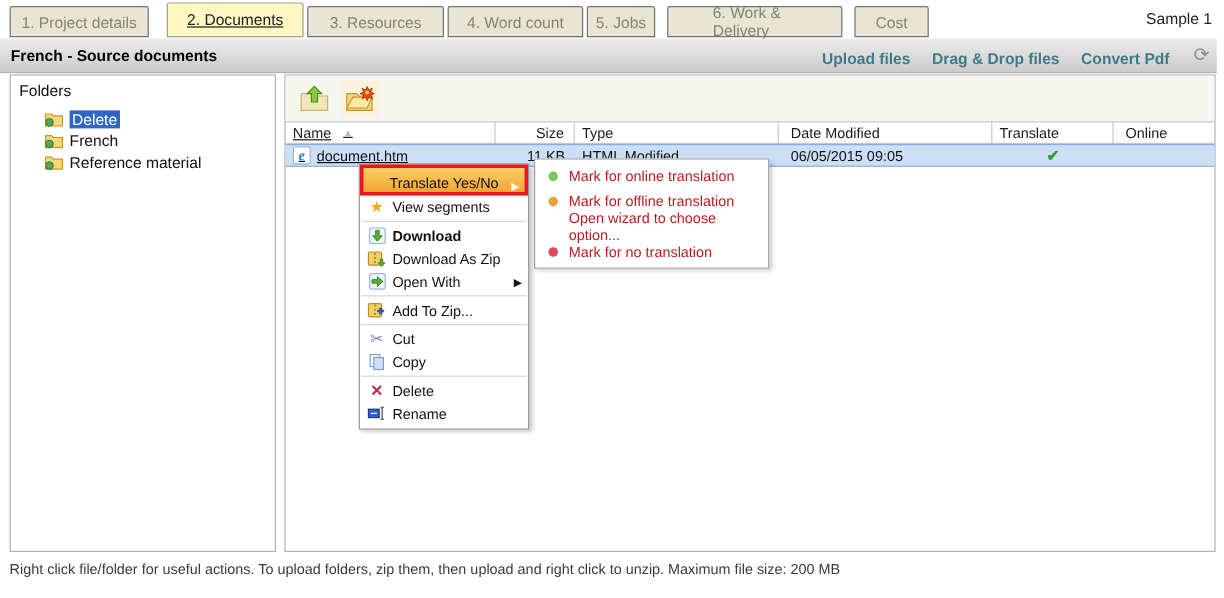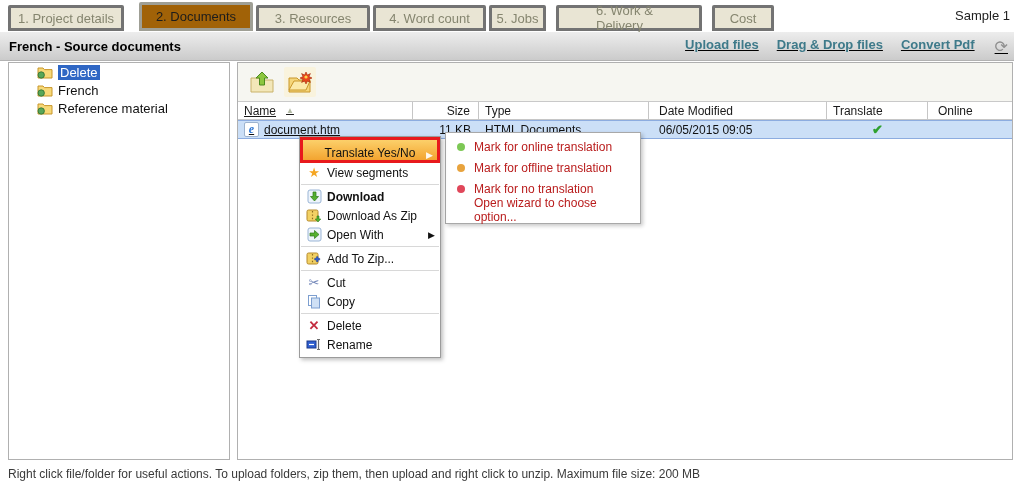--- a/index.html
+++ b/index.html
@@ -1,32 +1,32 @@
 <!DOCTYPE html>
 <html><head>
 <meta charset="utf-8">
 <style>
   * { margin:0; padding:0; box-sizing:border-box; }
   body { background:#fff; font-family:"Liberation Sans", sans-serif; }
   .window { position:relative; width:1020px; height:498px; background:#fff; overflow:hidden; }
 
   
   .tabbar { position:absolute; top:0; left:0; width:1020px; height:31px; }
-  .tab { position:absolute; bottom:0; height:26px; background:#e9e5d4; border:3px solid #737373;
+  .tab { position:absolute; bottom:0; height:26px; background:#e9e5d4; border:1px solid #737373;
          color:#85856f; font-size:13px; display:flex; align-items:center; justify-content:center;
          border-radius:2px 2px 0 0; cursor:default; }
-  .tab.active { height:29px; background:#a16207; color:#1c1c1c; border-color:#9f9f95; z-index:2; }
+  .tab.active { height:29px; background:#fef9c3; color:#1c1c1c; border-color:#9f9f95; z-index:2;text-decoration:underline; }
   .sample { position:absolute; top:8px; right:10px; font-size:13px; color:#222; }
 
   
   .hdrbar { position:absolute; top:32px; left:0; width:1014px; height:29px;
             background:linear-gradient(#ededed,#cbcbcb); border-bottom:1px solid #b2b2b2;
             display:flex; align-items:center; }
   .hdr-title { font-weight:bold; font-size:13px; color:#000; padding-left:9px; }
-  .hdr-actions { margin-left:auto; display:flex; align-items:flex-start; gap:18px; padding-right:4px;text-decoration:underline; }
+  .hdr-actions { margin-left:auto; display:flex; align-items:flex-end; gap:18px; padding-right:4px; }
   .hdr-link { font-weight:bold; font-size:13px; color:#3e7a8a; background:none; border:none;
               font-family:inherit; cursor:pointer; }
   .red-box { display:flex; align-items:center; border:3px solid #e8191c; height:29px;
              padding:0 8px; gap:16px; }
   .caret { font-size:9px; color:#2b2b2b; }
   .refresh { font-size:16px; color:#8f8f8f; background:none; border:none; cursor:pointer;
              padding:0 2px; font-family:inherit; }
 
   
   .panel { position:absolute; top:62px; background:#fff; border:1px solid #b0b0b0; }
@@ -128,20 +128,21 @@
     <div class="hdr-title">French - Source documents</div>
     <div class="hdr-actions">
       <button class="hdr-link">Upload files</button>
       <button class="hdr-link">Drag &amp; Drop files</button>
       <button class="hdr-link">Convert Pdf</button>
       <button class="refresh">⟳</button>
     </div>
   </div>
 
   <div class="panel folders-panel">
+    <div class="folders-title">Folders</div>
     <div class="tree-item">
       <span class="ficon">
         <svg width="16" height="13" viewBox="0 0 16 13">
             <path d="M1 2 h5 l1.4 1.6 H15 v8.4 H1 z" fill="#f7d978" stroke="#c8962a" stroke-width="1"></path>
             <circle cx="4.2" cy="9" r="3.2" fill="#58a758" stroke="#2f6f2f" stroke-width=".8"></circle>
           </svg>
       </span>
       <span class="tree-label sel">Delete</span>
     </div>
     <div class="tree-item">
@@ -203,21 +204,21 @@
           <span>Online</span>
         </div>
     </div>
 
     <div class="trow">
       <div class="td c-name">
         <span class="ie-icon">e</span>
         <span>document.htm</span>
       </div>
       <div class="td c-size">11 KB</div>
-      <div class="td c-type">HTML Documents</div>
+      <div class="td c-type">HTML Modified</div>
       <div class="td c-date">06/05/2015 09:05</div>
       <div class="td c-trans">
         <span class="check">✔</span>
       </div>
       <div class="td c-online"></div>
     </div>
   </div>
 
   <div class="menu">
     <div class="mi-hl">
@@ -303,23 +304,23 @@
   <div class="submenu">
     <div class="smi">
       <span class="dot green"></span>
       <span>Mark for online translation</span>
     </div>
     <div class="smi">
       <span class="dot orange"></span>
       <span>Mark for offline translation</span>
     </div>
     <div class="smi">
+      <span class="dot none"></span>
+      <span>Open wizard to choose option...</span>
+    </div>
+    <div class="smi">
       <span class="dot red"></span>
       <span>Mark for no translation</span>
     </div>
-    <div class="smi">
-      <span class="dot none"></span>
-      <span>Open wizard to choose option...</span>
-    </div>
   </div>
 
   <div class="footer-hint">Right click file/folder for useful actions. To upload folders, zip them, then upload and right click to unzip. Maximum file size: 200 MB</div>
 </div>
 
 </body></html>

